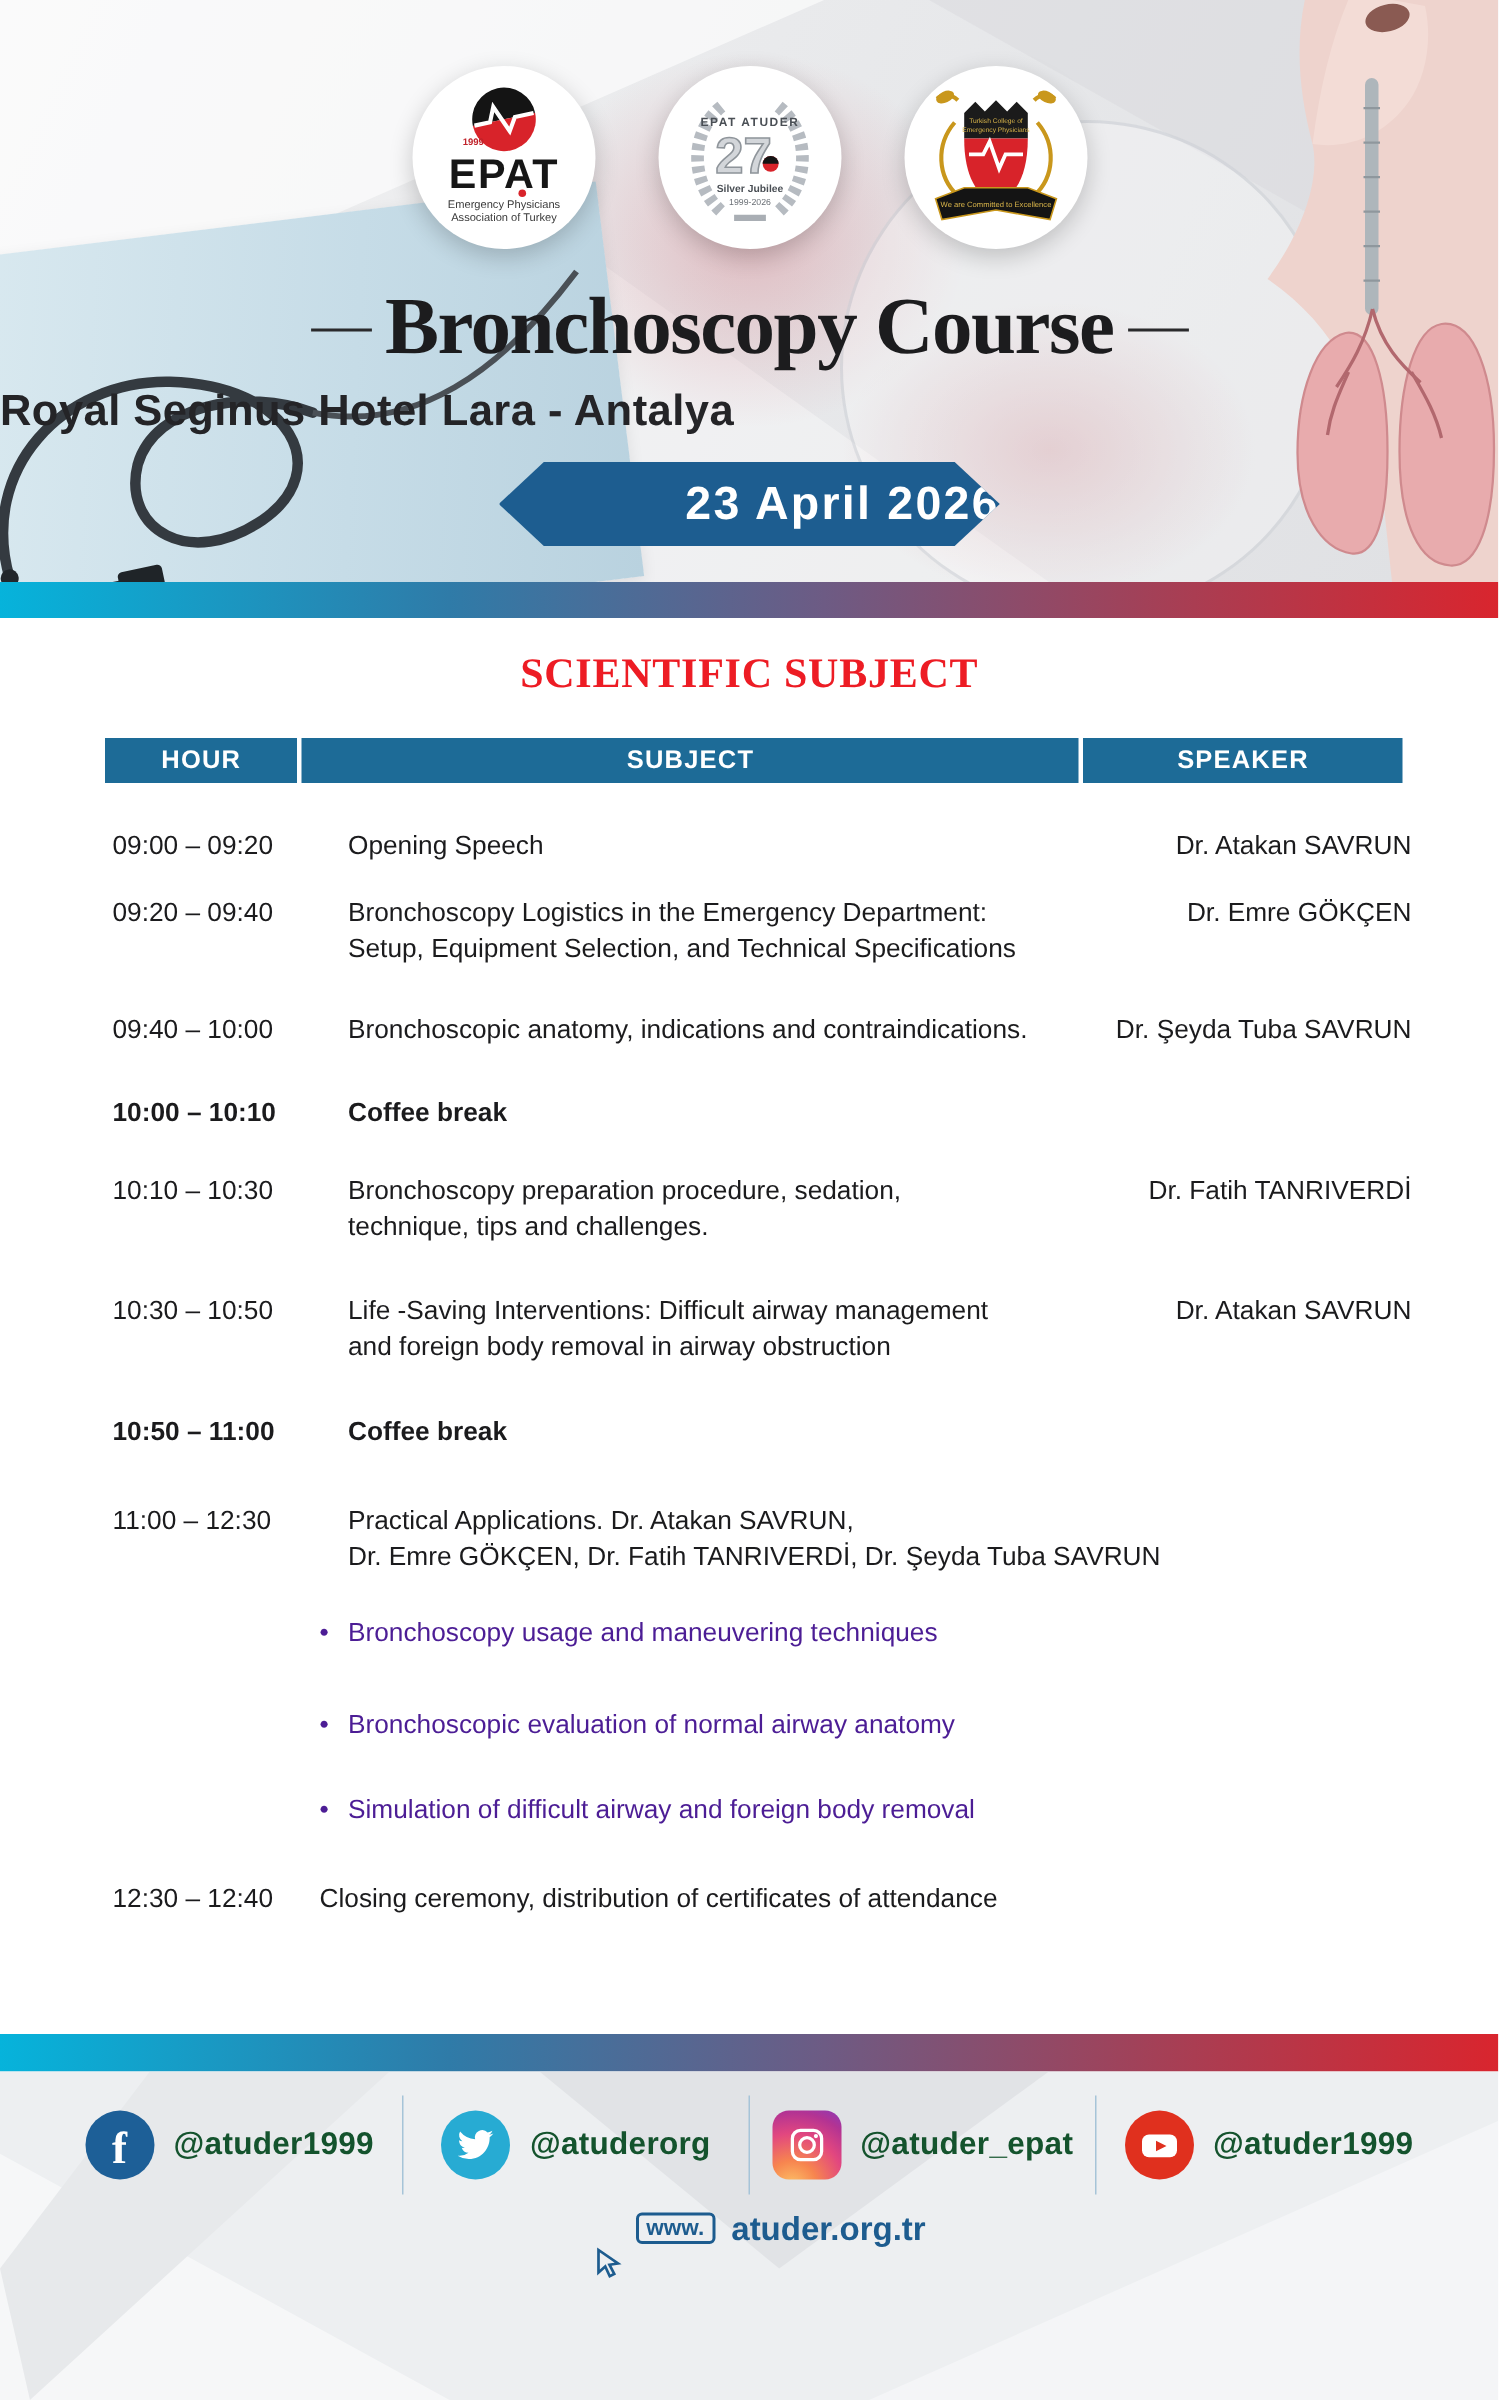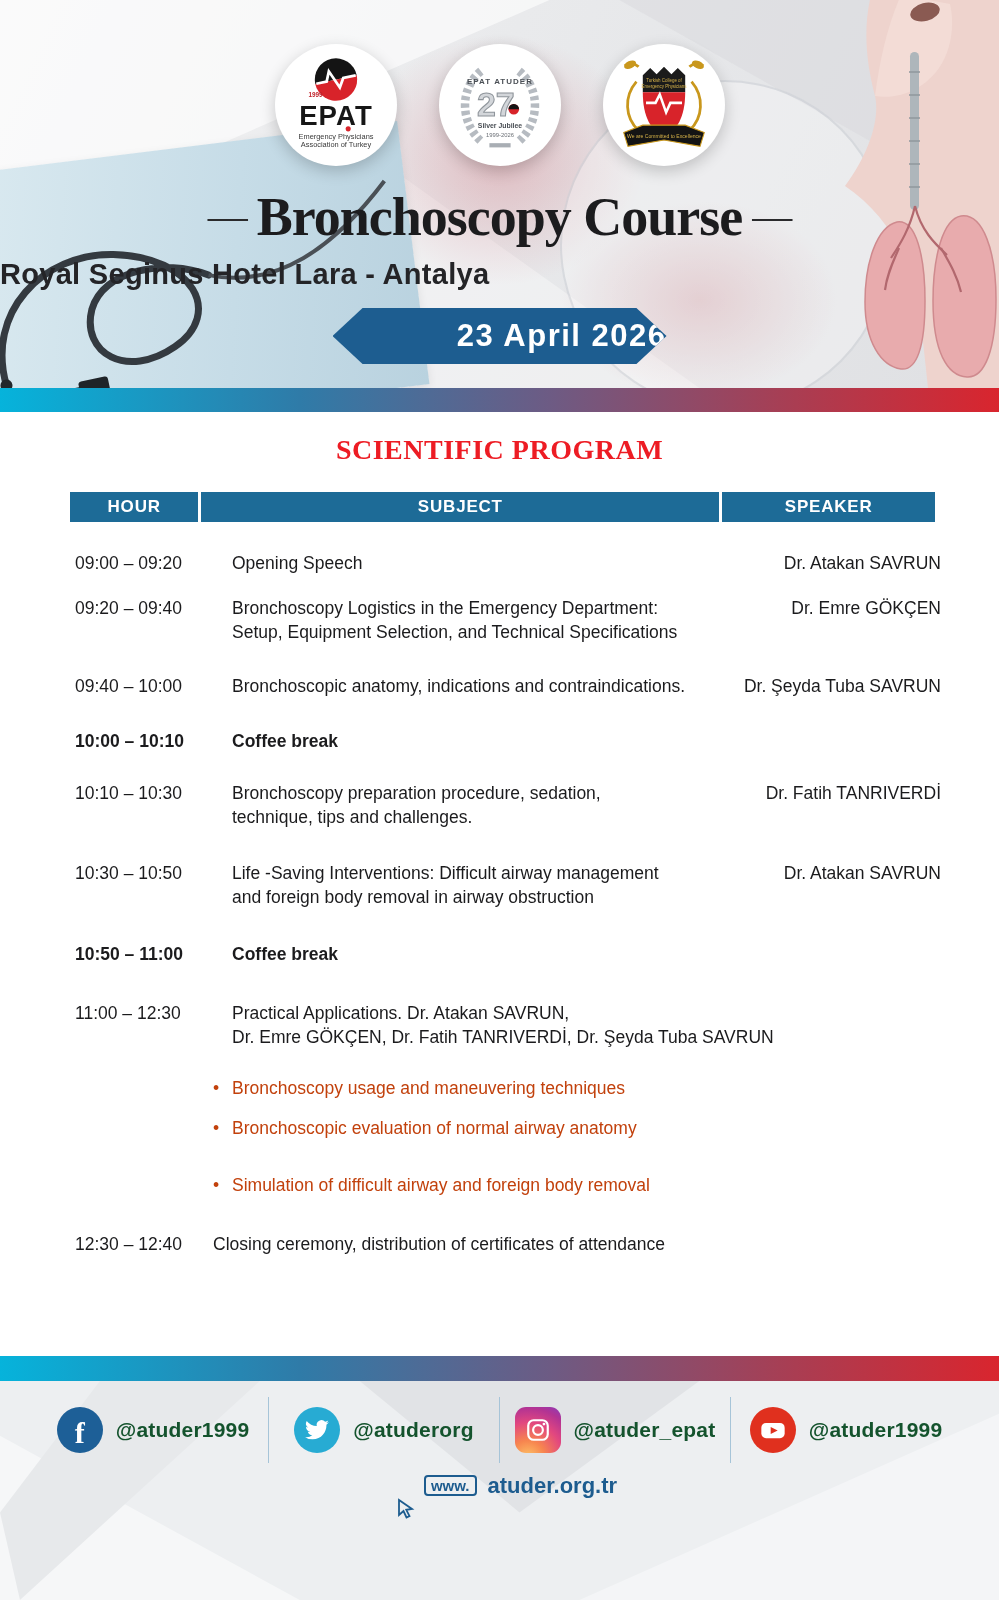--- a/index.html
+++ b/index.html
@@ -56,21 +56,21 @@
   .table-head .cell { height:30px; background:#1d6b97; color:#fff; font-weight:bold;
           font-size:17px; letter-spacing:.8px; display:flex; align-items:center; justify-content:center; }
   .c-hour { width:140px; } .c-subj { width:565px; } .c-spk { width:232px; }
 
   .prow { position:relative; font-size:17.5px; line-height:24px; color:#1b1b1d; }
   .prow .hour { position:absolute; left:75px; top:0; width:155px; white-space:nowrap; }
   .prow .subj { margin-left:232px; }
   .prow .subj div { white-space:nowrap; }
   .prow .spk { position:absolute; right:58px; top:0; white-space:nowrap; }
   .prow.bold { font-weight:bold; }
-  .bullet { position:relative; margin-left:232px; font-size:17.5px; line-height:24px; color:#c2410c; white-space:nowrap; }
+  .bullet { position:relative; margin-left:232px; font-size:17.5px; line-height:24px; color:#4c1d95; white-space:nowrap; }
   .bullet::before { content:"•"; position:absolute; left:-19px; top:0; }
 
   
   .footer-bar { position:absolute; top:1356px; left:0; width:999px; height:25px;
           background:linear-gradient(90deg,#06b3db 0%,#2f7ba8 30%,#6d5b84 55%,#a63f55 78%,#d9252e 100%); }
   .footer { position:absolute; top:1381px; left:0; width:999px; height:219px; background:#edeff1; overflow:hidden; }
   .footer .f1 { position:absolute; inset:0; clip-path:polygon(36% 0,70% 0,52% 60%); background:#e1e3e6; }
   .footer .f2 { position:absolute; inset:0; clip-path:polygon(0 25%,30% 100%,0 100%); background:#f6f7f8; }
   .footer .f3 { position:absolute; inset:0; clip-path:polygon(100% 15%,100% 100%,58% 100%); background:#f4f5f7; }
   .footer .f4 { position:absolute; inset:0; clip-path:polygon(10% 0,26% 0,2% 100%,0 60%); background:#e7e9eb; }
@@ -192,21 +192,21 @@
     <div class="title-row"><span class="dash"></span><span>Bronchoscopy Course</span><span class="dash"></span></div>
     <div class="subtitle">Royal Seginus Hotel Lara - Antalya</div>
     <div class="date-banner">
         <span>23 April 2026</span>
       </div>
   </div>
 
   <div class="grad-bar"></div>
 
   <div class="program">
-    <div class="section-title">SCIENTIFIC PROGRAM</div>
+    <div class="section-title">SCIENTIFIC SUBJECT</div>
 
     <div class="table-head">
       <div class="cell c-hour">HOUR</div>
       <div class="cell c-subj">SUBJECT</div>
       <div class="cell c-spk">SPEAKER</div>
     </div>
 
     <div class="prow" style="margin-top:29px">
       <span class="hour">09:00 – 09:20</span>
       <div class="subj">
@@ -266,21 +266,21 @@
 
     <div class="prow" style="margin-top:35px">
       <span class="hour">11:00 – 12:30</span>
       <div class="subj">
         <div>Practical Applications. Dr. Atakan SAVRUN,</div>
         <div>Dr. Emre GÖKÇEN, Dr. Fatih TANRIVERDİ, Dr. Şeyda Tuba SAVRUN</div>
       </div>
     </div>
 
     <div class="bullet" style="margin-top:27px">Bronchoscopy usage and maneuvering techniques</div>
-    <div class="bullet" style="margin-top:16px">Bronchoscopic evaluation of normal airway anatomy</div>
+    <div class="bullet" style="margin-top:37px">Bronchoscopic evaluation of normal airway anatomy</div>
     <div class="bullet" style="margin-top:33px">Simulation of difficult airway and foreign body removal</div>
 
     <div class="prow" style="margin-top:35px">
       <span class="hour">12:30 – 12:40</span>
       <div class="subj" style="margin-left:213px">
           <div>Closing ceremony, distribution of certificates of attendance</div>
         </div>
     </div>
   </div>
 

